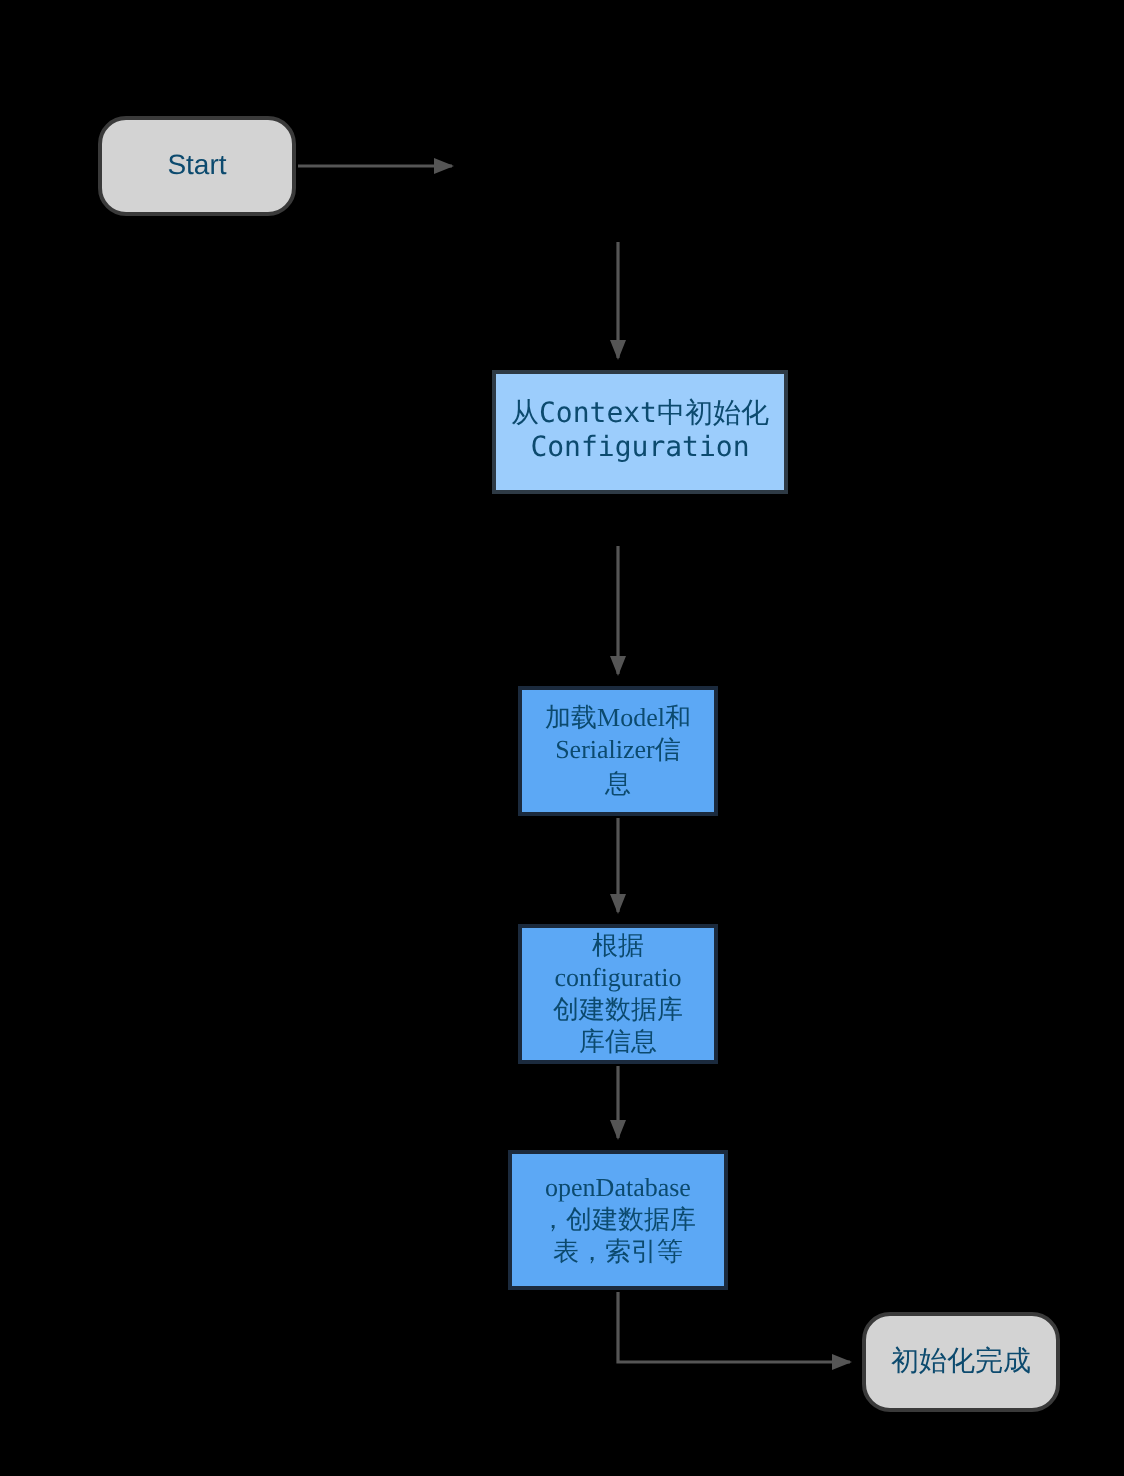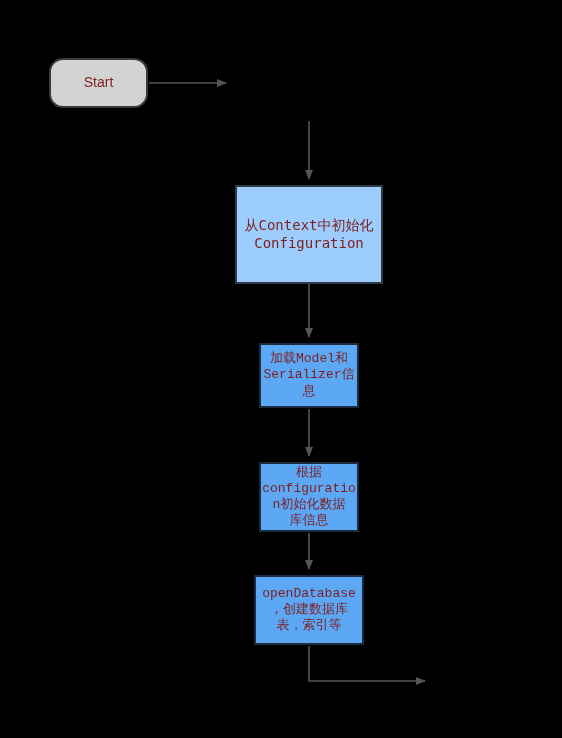--- a/index.html
+++ b/index.html
@@ -17,39 +17,39 @@
   }
   .node {
     position: absolute;
     box-sizing: border-box;
     display: flex;
     align-items: center;
     justify-content: center;
     text-align: center;
     line-height: 1.25;
     white-space: pre-line;
-    color: #7f1d1d;
+    color: #0c4a6e;
   }
   .node-terminal {
     background: #d3d3d3;
     border: 2px solid #3a3a3a;
     border-radius: 14px;
     font-size: 14px;
     font-family: "Liberation Sans", sans-serif;
   }
   .node-process-light {
     background: #9ccdfc;
     border: 2px solid #2e3a45;
     font-size: 14px;
   }
   .node-process {
     background: #5ca8f5;
     border: 2px solid #1b2a3d;
     font-size: 13px;
-    font-family: Liberation Mono, monospace;
+    font-family: Liberation Serif, serif;
   }
   .font-mono {
     font-family: "DejaVu Sans Mono", monospace;
   }
   .font-sans {
     font-family: "Liberation Sans", sans-serif;
   }
   .edge-layer {
     position: absolute;
     left: 0;
@@ -82,38 +82,41 @@
     <path d="M309,533 L309,569" stroke="#555555" stroke-width="1.6" fill="none" marker-end="url(#arrowhead)"></path>
 
     <path d="M309,646 L309,681 L425,681" stroke="#555555" stroke-width="1.6" fill="none" marker-end="url(#arrowhead)"></path>
   </svg>
 
   <div class="node node-terminal font-sans" style="left:49px; top:58px; width:99px; height:50px;">
     <span>Start</span>
   </div>
 
 
-  <div class="node node-process-light font-mono" style="left:235px; top:185px; width:148px; height:99px;">
+  <div class="node node-process-light font-mono" style="left:246px; top:185px; width:148px; height:62px;">
     <span>从Context中初始化
 Configuration</span>
   </div>
 
   <div class="node node-process" style="left:259px; top:343px; width:100px; height:65px;">
     <span>加载Model和
 Serializer信
 息</span>
   </div>
 
   <div class="node node-process" style="left:259px; top:462px; width:100px; height:70px;">
     <span>根据
 configuratio
-n初始化数据
+创建数据库
 库信息</span>
   </div>
 
   <div class="node node-process" style="left:254px; top:575px; width:110px; height:70px;align-items:center;">
     <span>openDatabase
 ，创建数据库
 表，索引等</span>
   </div>
 
+  <div class="node node-terminal" style="left:431px; top:656px; width:99px; height:50px;">
+    <span>初始化完成</span>
+  </div>
 
 </div>
 
 </body></html>

